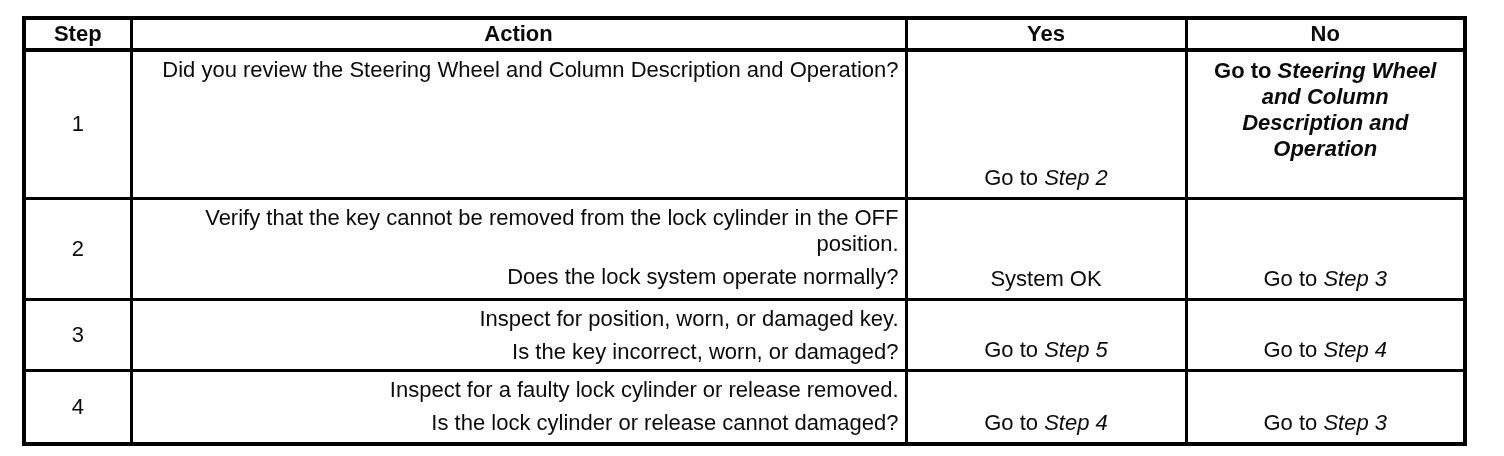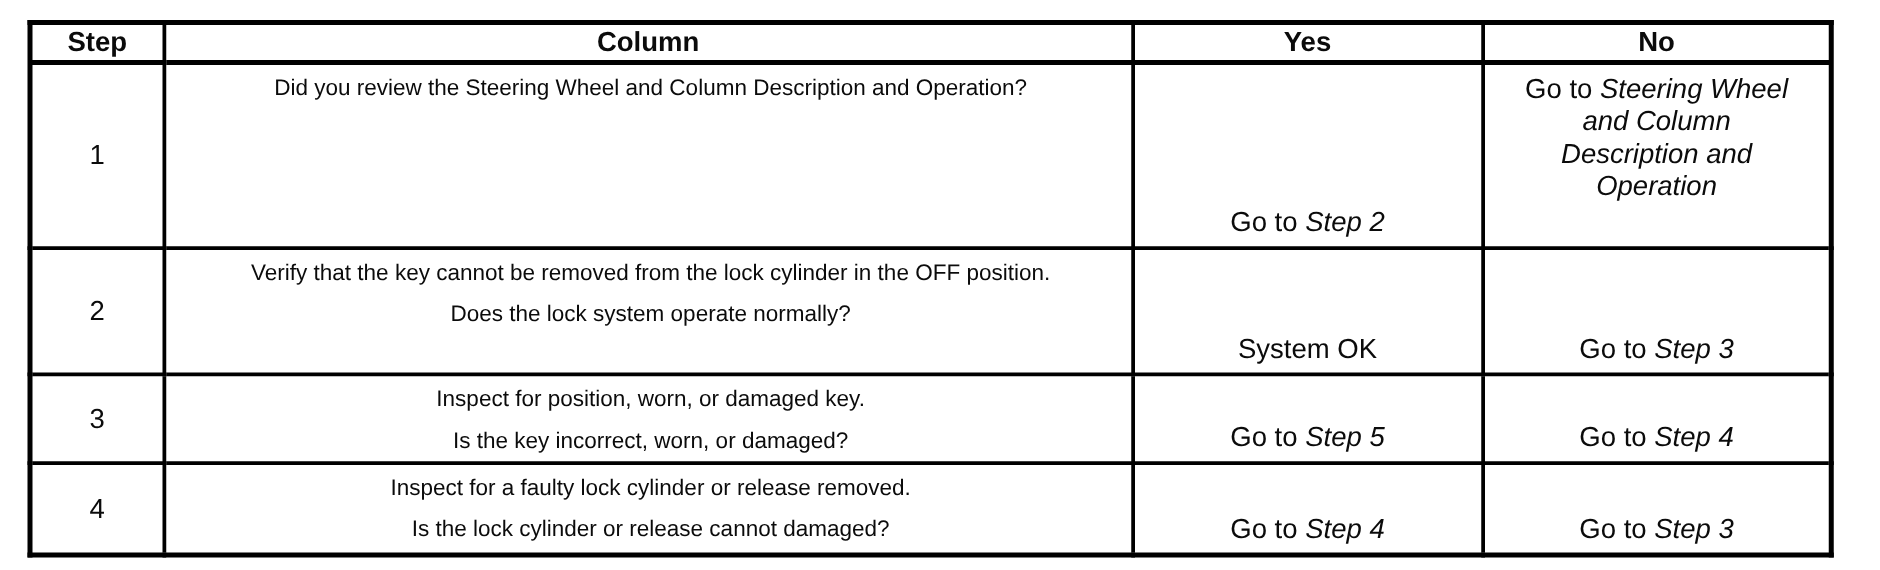--- a/index.html
+++ b/index.html
@@ -15,47 +15,47 @@
     border-collapse:collapse; table-layout:fixed;
     border:4px solid #000;
   }
   .diag th, .diag td { border:3px solid #000; overflow:hidden; }
   .diag th {
     font-size:22px; font-weight:bold; vertical-align:middle;
     padding:1px 4px; border-bottom:4px solid #000;
   }
   td.c-step { text-align:center; vertical-align:middle; font-size:22px; }
   td.c-action {
-    vertical-align:top; text-align:center;
-    padding:5px 6px 4px 10px; font-size:18px; line-height:26px;margin-top:44px;
+    vertical-align:top; text-align:right;
+    padding:5px 6px 4px 10px; font-size:22px; line-height:26px;margin-top:44px;
   }
   td.c-action .question { margin-top:7px; }
   td.c-action .question:empty { display:none; }
   td.c-ans {
     vertical-align:bottom; text-align:center;
     font-size:22px; line-height:26px; padding:2px 4px 6px 4px;
   }
-  td.c-ans.top { vertical-align:top; padding-top:6px; }
+  td.c-ans.top { vertical-align:top; padding-top:6px;font-weight:bold; }
   .it { font-style:italic; }
 </style>
 </head>
 <body>
 
 <div class="page">
   <table class="diag">
     <colgroup>
       <col style="width:107px">
       <col style="width:775px">
       <col style="width:280px">
       <col style="width:279px">
     </colgroup>
     <tbody>
         <tr style="height:32px">
       <th>Step</th>
-      <th>Column</th>
+      <th>Action</th>
       <th>Yes</th>
       <th>No</th>
     </tr>
 
     <tr style="height:148px">
       <td class="c-step">1</td>
       <td class="c-action">
         <div class="statement">Did you review the Steering Wheel and Column Description and Operation?</div>
 
       </td>

